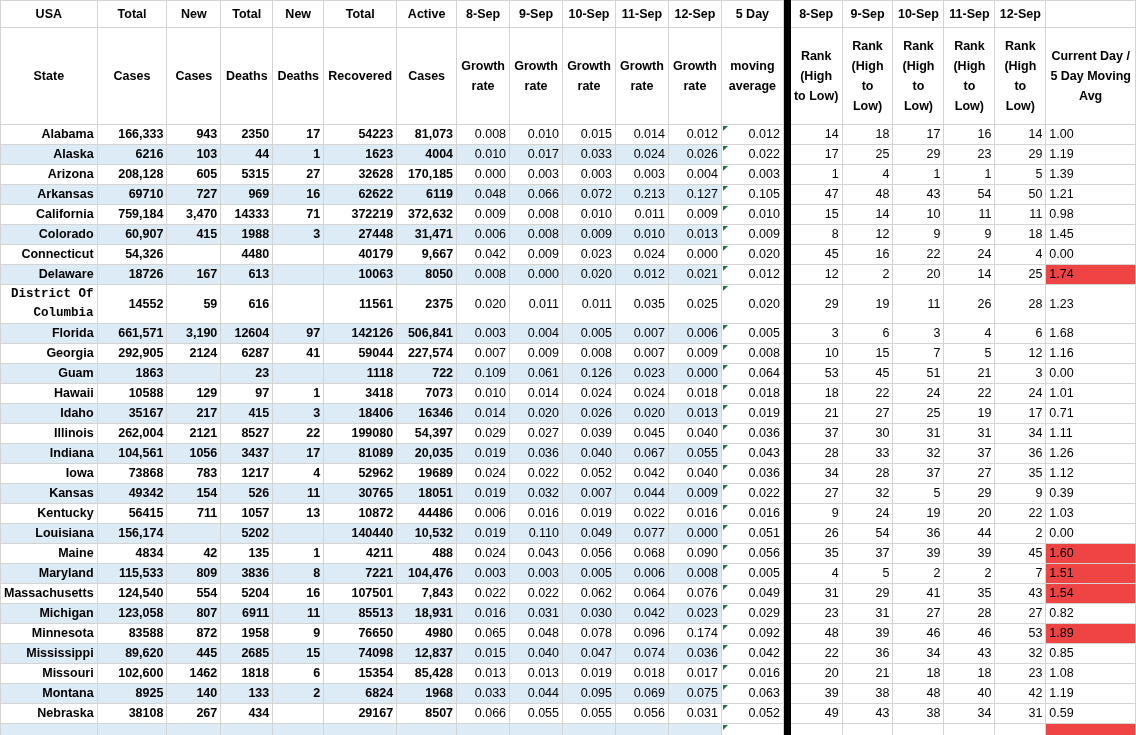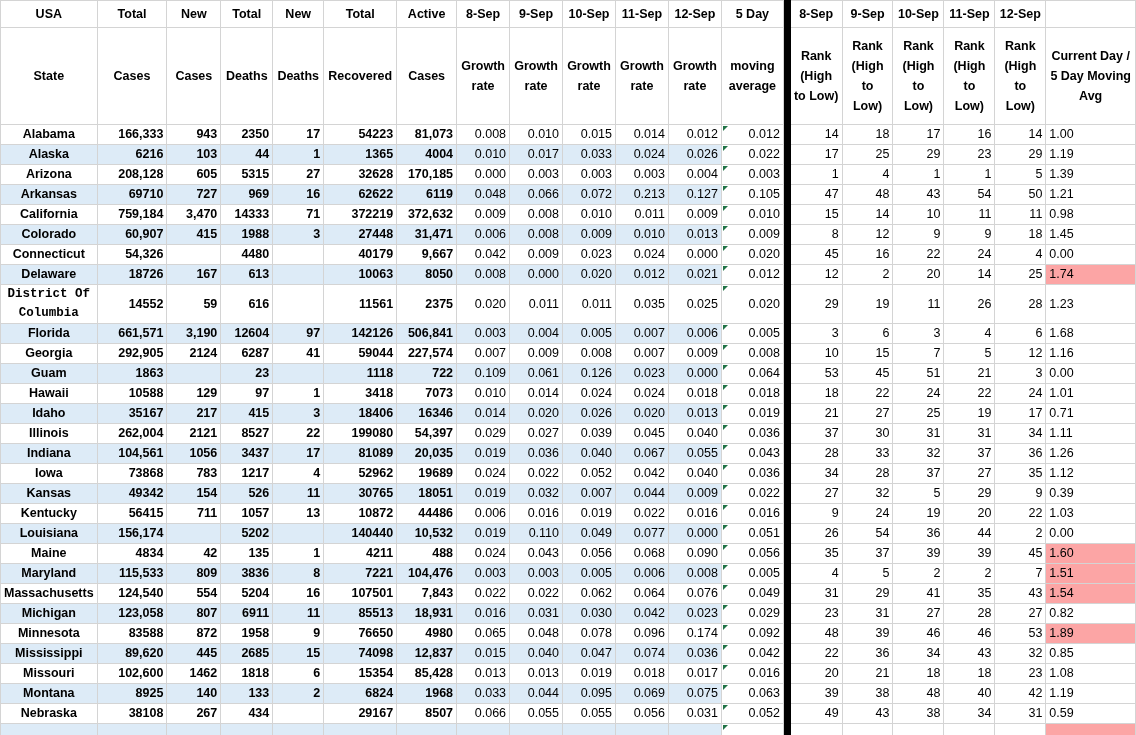--- a/index.html
+++ b/index.html
@@ -5,32 +5,32 @@
   html, body { margin:0; padding:0; background:#ffffff; }
   body { width:1136px; height:735px; overflow:hidden; position:relative;
          font-family:"Liberation Sans", "DejaVu Sans", sans-serif; font-size:12.5px; color:#000; }
   table { border-collapse:collapse; table-layout:fixed; position:absolute; left:0; top:0; }
   td, th { border:1px solid #d4d4d4; padding:0 3px; white-space:nowrap; overflow:hidden; line-height:15px; }
   th { font-weight:bold; text-align:center; }
   tr.h1 th { height:26px; }
   tr.h2 th { height:96px; white-space:normal; line-height:20px; }
   td { height:19px; text-align:right; }
   td.num { font-weight:bold; }
-  td.state { text-align:center; font-weight:bold; }
+  td.state { text-align:right; font-weight:bold; }
   tr.tall td { height:38px; }
   tr.tall td.state { white-space:normal; line-height:19px;font-family:Liberation Mono, monospace; }
   tr.band td.b { background:#ddebf7; }
   td.gr { font-weight:normal; }
   td.ma { position:relative; }
   td.ma::before { content:""; position:absolute; left:1px; top:1px; width:0; height:0;
                   border-top:5px solid #217346; border-right:5px solid transparent; }
   td.sep, th.sep { background:#000; border-color:#000; padding:0; }
   td.rk { font-weight:normal; }
   td.cur { text-align:left; font-weight:normal; }
-  td.hl { background:#fca5a5; }
+  td.hl { background:#ef4444; }
 </style>
 </head>
 <body>
 
 <table>
   <colgroup>
     <col style="width:96px">
       <col style="width:70px">
       <col style="width:54px">
       <col style="width:52px">
@@ -119,21 +119,21 @@
         <td class="rk">16</td>
         <td class="rk">14</td>
         <td class="cur">1.00</td>
       </tr>
       <tr class="band">
         <td class="state b">Alaska</td>
         <td class="num b">6216</td>
         <td class="num b">103</td>
         <td class="num b">44</td>
         <td class="num b">1</td>
-        <td class="num b">1365</td>
+        <td class="num b">1623</td>
         <td class="num b">4004</td>
         <td class="gr b">0.010</td>
         <td class="gr b">0.017</td>
         <td class="gr b">0.033</td>
         <td class="gr b">0.024</td>
         <td class="gr b">0.026</td>
         <td class="ma">0.022</td>
         <td class="sep"></td>
         <td class="rk">17</td>
         <td class="rk">25</td>

